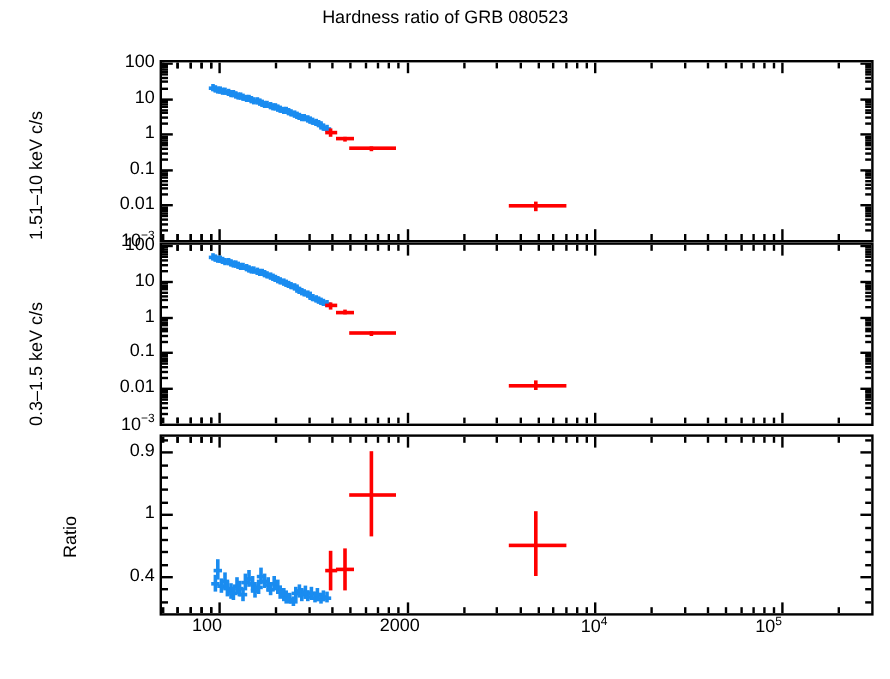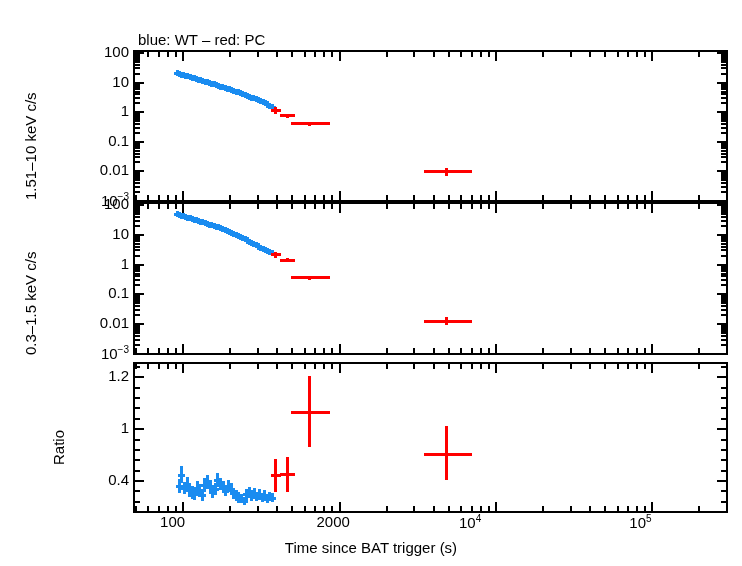--- a/index.html
+++ b/index.html
@@ -20,21 +20,21 @@
   .sup{font-size:10px;vertical-align:super;}
   .bar{position:absolute;background:#1a8cf0;}
   .rbar{position:absolute;background:#ff0000;}
   #ylabels-col{position:absolute;left:0;top:0;width:130px;height:566px;}
 </style>
 </head>
 <body>
 
 <div id="stage">
 
-  <div class="txt" id="subtitle">blue: WT – red: PC</div>
+  <div class="txt" id="title">Hardness ratio of GRB 080523</div>
 
   <div id="ylabels-col">
     <div class="ylab" id="ylab-upper" style="left:22px; top:200px; transform:rotate(-90deg);">1.51–10 keV c/s</div>
     <div class="ylab" id="ylab-middle" style="left:22px; top:355px; transform:rotate(-90deg);">0.3–1.5 keV c/s</div>
     <div class="ylab" id="ylab-ratio" style="left:50px; top:465px; transform:rotate(-90deg);">Ratio</div>
   </div>
 
   <div class="panel" id="p1">
     <div class="pin" id="p1in">
         <div class="tk" style="left: 0px; width: 2px; height: 5px; top: 0px;"></div>
@@ -754,33 +754,32 @@
         <div class="rbar" style="left: 156.426px; top: 47.1549px; width: 38.4045px; height: 3px;"></div>
         <div class="rbar" style="left: 172.749px; top: 12.4225px; width: 3px; height: 70.3944px;"></div>
         <div class="rbar" style="left: 288.621px; top: 88.5634px; width: 48.0525px; height: 3px;"></div>
         <div class="rbar" style="left: 309.979px; top: 62.1127px; width: 3px; height: 53.831px;"></div>
       </div>
   </div>
 
   <div id="ticklabels">
       <div class="xtlab" style="left: 160.089px; top: 513px;">100</div>
       <div class="xtlab" style="left: 316.515px; top: 513px;">2000</div>
-      <div class="xtlab" style="left: 459px; top: 513px;">10<span class="sup">4</span></div>
+      <div class="xtlab" style="left: 484px; top: 513px;">10<span class="sup">4</span></div>
       <div class="xtlab" style="left: 629.366px; top: 513px;">10<span class="sup">5</span></div>
       <div class="xtlab" style="left: 83px; top: 43px; text-align: right; width: 46px;">100</div>
       <div class="xtlab" style="left: 83px; top: 72.6px; text-align: right; width: 46px;">10</div>
       <div class="xtlab" style="left: 83px; top: 102.2px; text-align: right; width: 46px;">1</div>
       <div class="xtlab" style="left: 83px; top: 131.8px; text-align: right; width: 46px;">0.1</div>
       <div class="xtlab" style="left: 83px; top: 161.4px; text-align: right; width: 46px;">0.01</div>
       <div class="xtlab" style="left: 83px; top: 191px; text-align: right; width: 46px;">10<span class="sup">−3</span></div>
       <div class="xtlab" style="left: 83px; top: 195px; text-align: right; width: 46px;">100</div>
       <div class="xtlab" style="left: 83px; top: 224.8px; text-align: right; width: 46px;">10</div>
       <div class="xtlab" style="left: 83px; top: 254.6px; text-align: right; width: 46px;">1</div>
       <div class="xtlab" style="left: 83px; top: 284.4px; text-align: right; width: 46px;">0.1</div>
       <div class="xtlab" style="left: 83px; top: 314.2px; text-align: right; width: 46px;">0.01</div>
       <div class="xtlab" style="left: 83px; top: 344px; text-align: right; width: 46px;">10<span class="sup">−3</span></div>
-      <div class="xtlab" style="left: 83px; top: 367.423px; text-align: right; width: 46px;">1.2</div>
+      <div class="xtlab" style="left: 83px; top: 367.423px; text-align: right; width: 46px;">0.9</div>
       <div class="xtlab" style="left: 83px; top: 419.183px; text-align: right; width: 46px;">1</div>
       <div class="xtlab" style="left: 83px; top: 470.944px; text-align: right; width: 46px;">0.4</div>
     </div>
 
-  <div class="txt" id="xlabel">Time since BAT trigger (s)</div>
 </div>
 
 </body></html>

